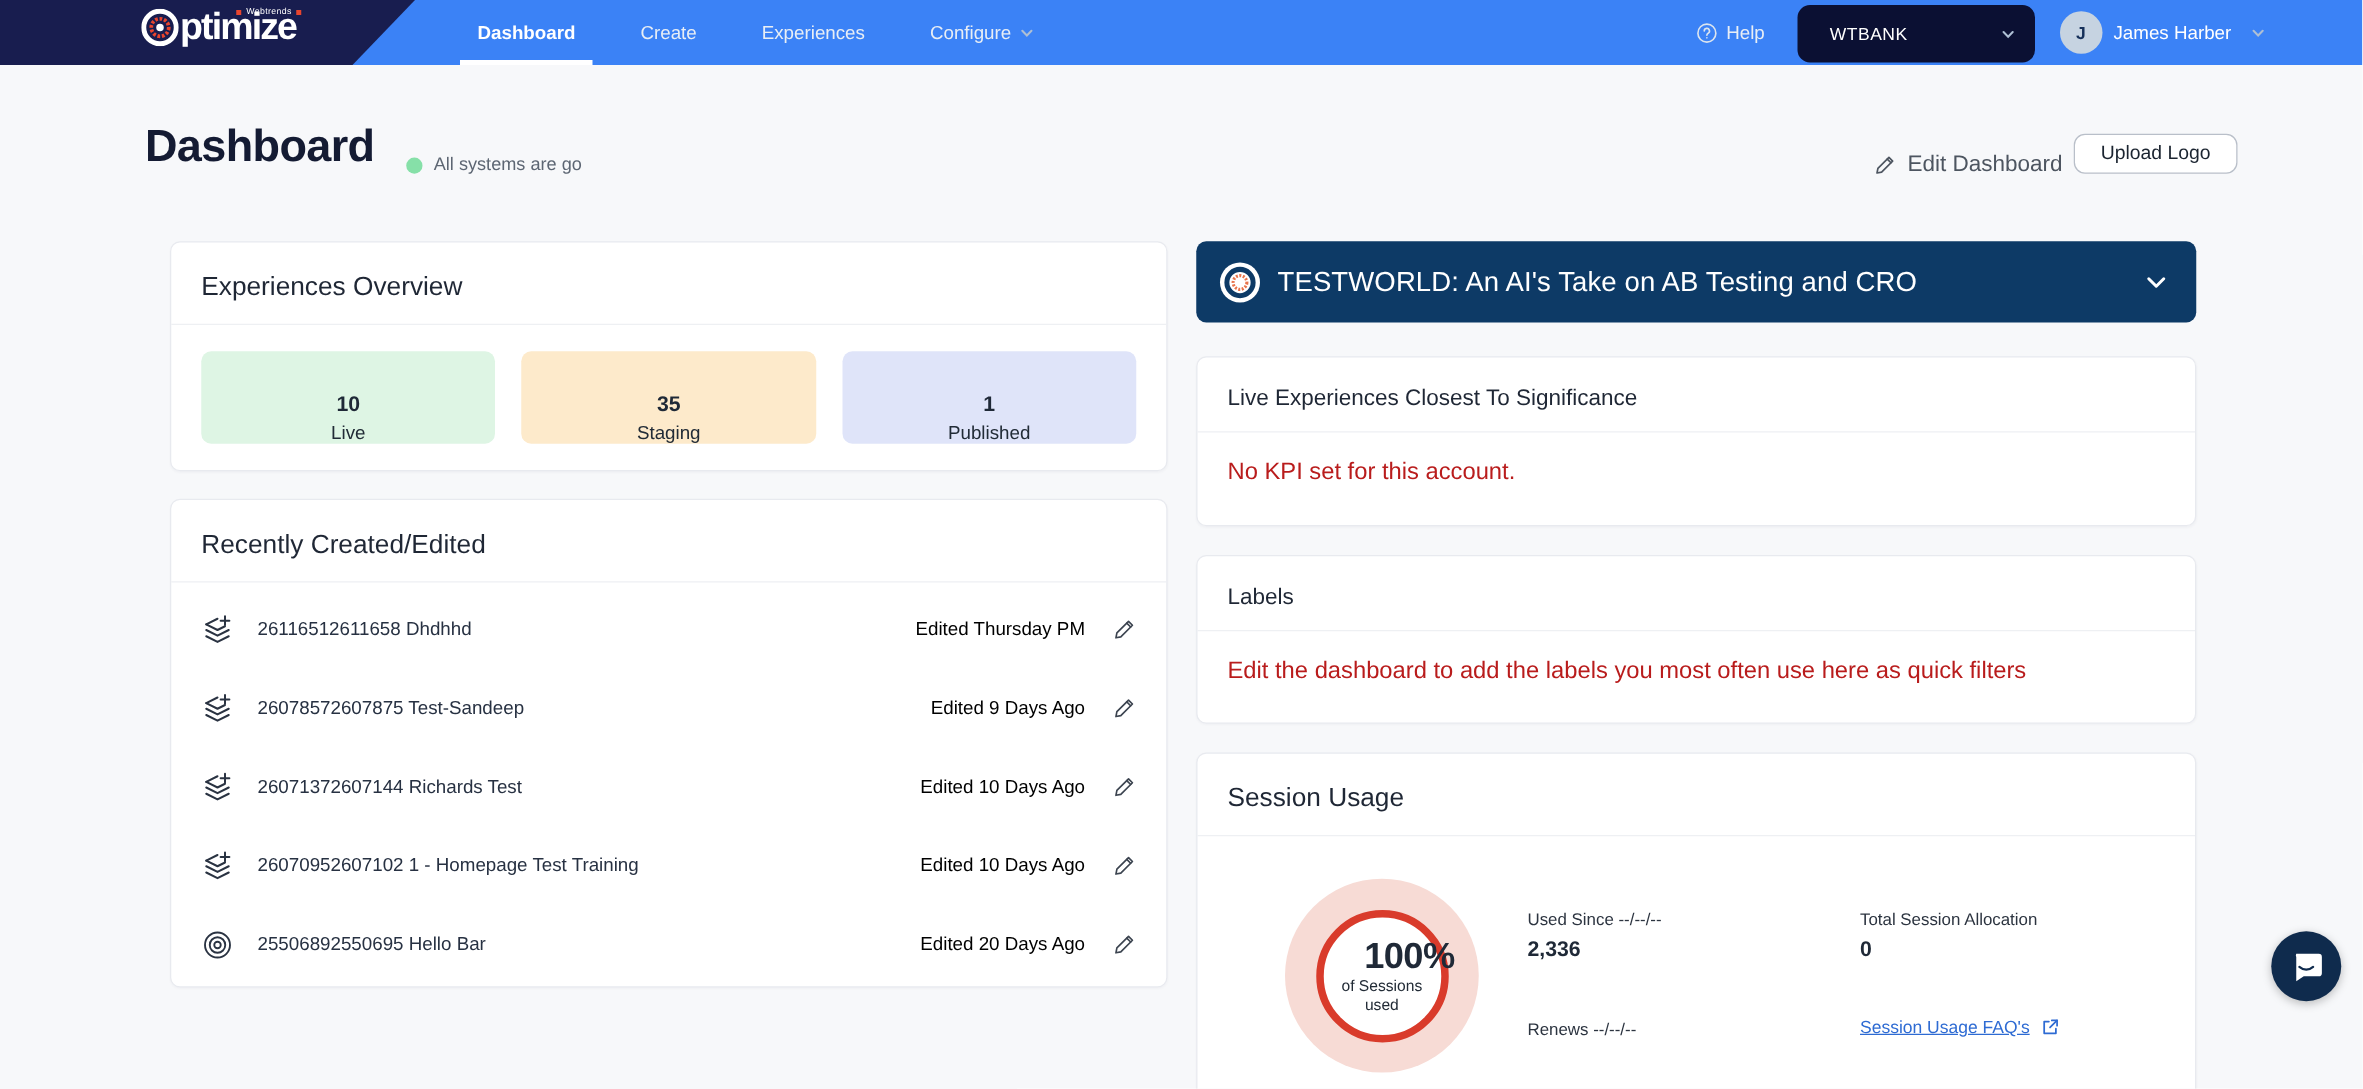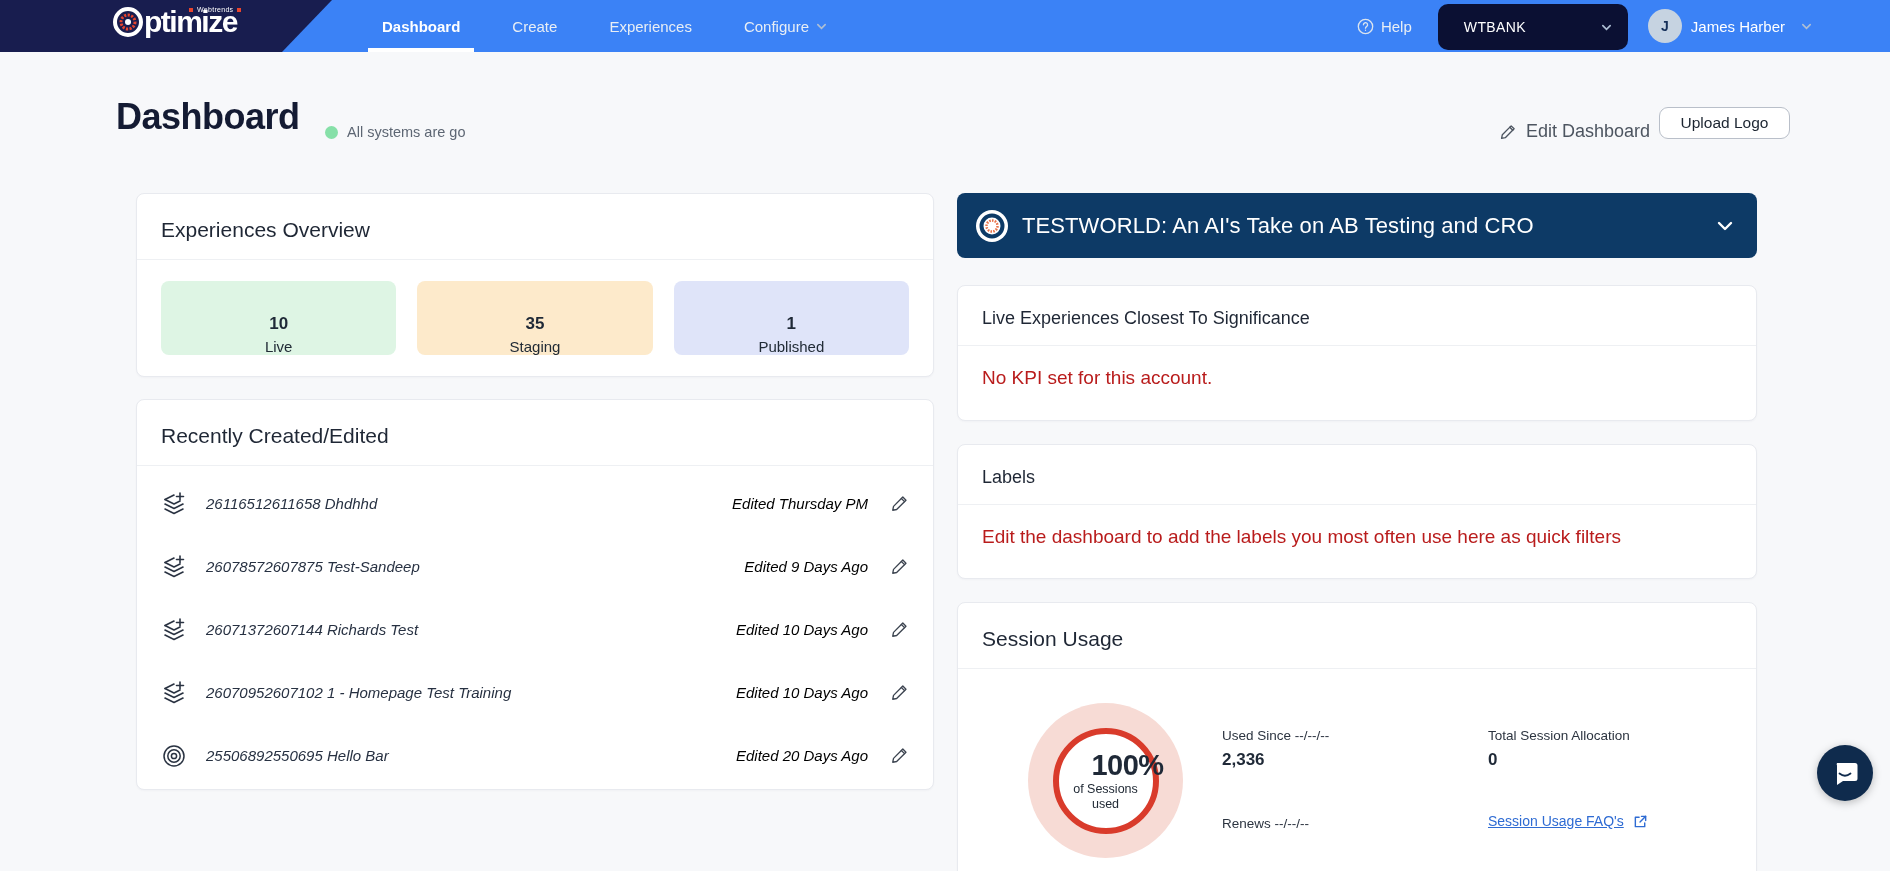--- a/index.html
+++ b/index.html
@@ -62,21 +62,21 @@
   .stat-box { flex:1; height:74px; border-radius:8px; display:flex; flex-direction:column;
               align-items:center; justify-content:flex-end; gap:4px; cursor:pointer; }
   .stat-box .stat-value { font-size:17px; font-weight:700; color:#1f2937; }
   .stat-box .stat-label { font-size:15px; color:#212b36; }
   .stat-green    { background:#def5e4; }
   .stat-orange   { background:#fdeacb; }
   .stat-lavender { background:#dfe4f9; }
 
   
   .recent-card { margin-top:22px; height:391px; }
-  .recent-list { padding:6px 24px 0 24px;font-style:italic; }
+  .recent-list { padding:6px 24px 0 24px; }
   .recent-row { height:63px; display:flex; align-items:center; }
   .recent-icon { width:26px; height:26px; margin-right:19px; flex:none; color:#2a3342; }
   .recent-name { font-size:15px; color:#273142; }
   .recent-edited { margin-left:auto; font-size:15px; color:#000000; }
   .pencil-btn { margin-left:22px; width:19px; height:19px; color:#3c4450; cursor:pointer; flex:none; }
 
   
   .banner { height:65px; background:#0d3a66; border-radius:8px; display:flex; align-items:center;
             padding:0 22px 0 18px; cursor:pointer; }
   .banner-icon { width:34px; height:34px; margin-right:13px; flex:none; }

